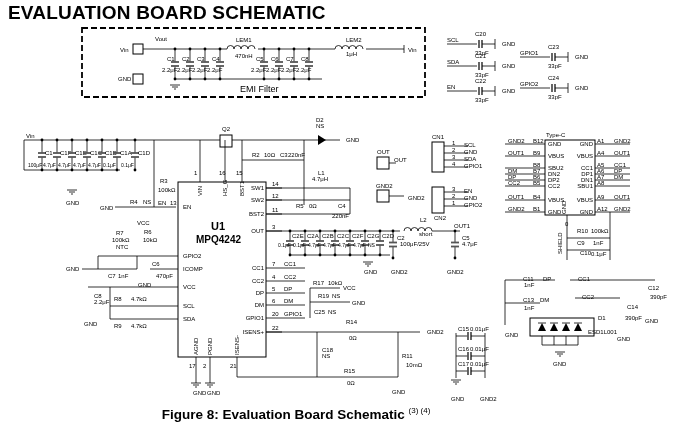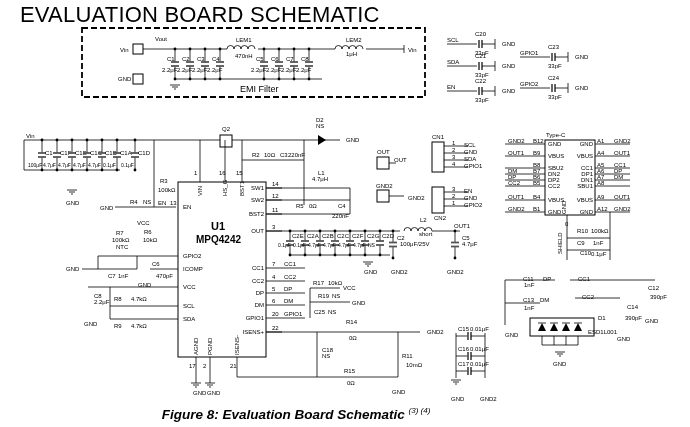--- a/index.html
+++ b/index.html
@@ -1,18 +1,18 @@
 <!DOCTYPE html>
 <html><head>
 <meta charset="utf-8">
 <style>
   html,body{margin:0;padding:0;background:#fff;}
   body{width:690px;height:427px;position:relative;overflow:hidden;font-family:"Liberation Sans",sans-serif;color:#000;}
-  #title{position:absolute;left:20px;top:2px;font-size:22px;font-weight:normal;letter-spacing:0.2px;}
-  #caption{position:absolute;left:0;width:592px;top:406px;text-align:center;font-size:13.5px;font-weight:bold;font-style:italic;}
+  #title{position:absolute;left:8px;top:2px;font-size:19px;font-weight:bold;letter-spacing:0.2px;}
+  #caption{position:absolute;left:0;width:592px;top:406px;text-align:center;font-size:13.5px;font-weight:bold;}
   #caption sup{font-size:8px;font-weight:normal;}
   svg{position:absolute;left:0;top:0;}
   svg text{font-family:"Liberation Sans",sans-serif;font-size:6px;fill:#000;}
   .w{stroke:#000;stroke-width:0.8;fill:none;}
   .cap{stroke:#555;stroke-width:1.8;}
   .dot{fill:#000;}
   .box{stroke:#000;stroke-width:1;fill:#fff;}
   .emi{stroke:#000;stroke-width:1.8;fill:none;stroke-dasharray:6 3;}
   .u1name{font-size:11px;font-weight:bold;}
 </style>

